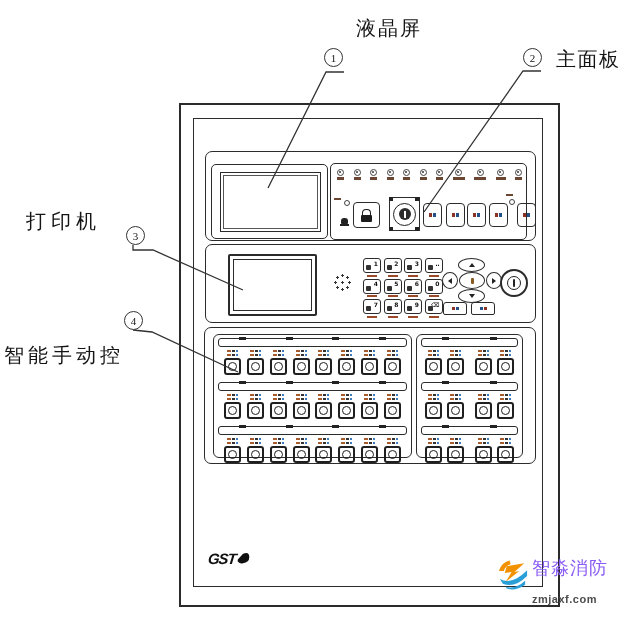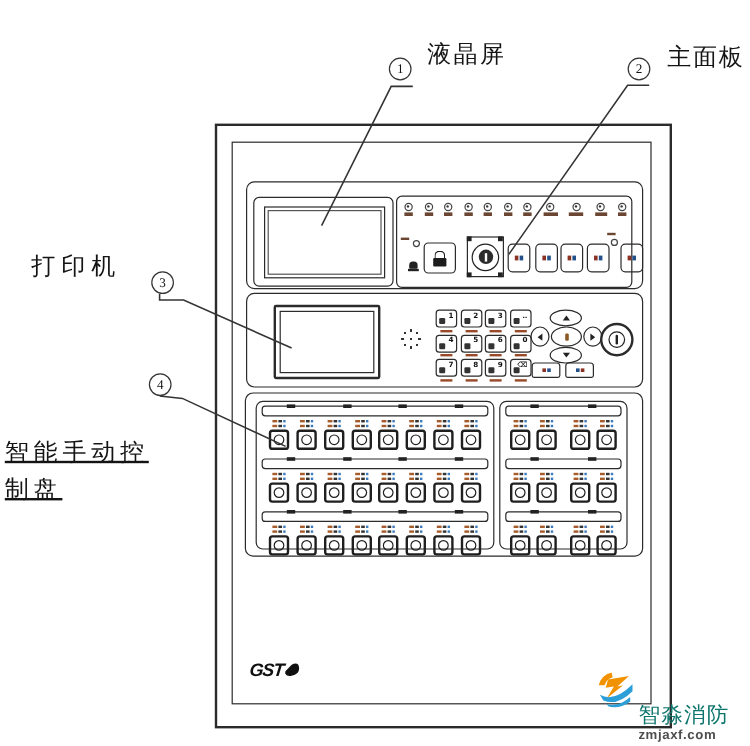--- a/index.html
+++ b/index.html
@@ -2,24 +2,24 @@
 <html><head>
 <meta charset="utf-8">
 <style>
   html,body{margin:0;padding:0;background:#fff;}
   .stage{position:relative;width:625px;height:622px;background:#ffffff;overflow:hidden;
          font-family:"Liberation Sans","DejaVu Sans",sans-serif;color:#222;}
 
   
   .co-label{position:absolute;font-family:"Liberation Serif","DejaVu Serif",serif;
             font-size:20px;color:#141414;white-space:nowrap;}
-  #label-lcd{left:356px;top:32px;letter-spacing:2px;}
-  #label-main{left:556px;top:34px;letter-spacing:1.5px;}
+  #label-lcd{left:356px;top:15px;letter-spacing:2px;}
+  #label-main{left:556px;top:46px;letter-spacing:1.5px;}
   #label-printer{left:26px;top:208px;letter-spacing:5px;}
-  #label-manual{left:4px;top:362px;letter-spacing:4px;line-height:31px;text-decoration:underline;}
+  #label-manual{left:4px;top:340px;letter-spacing:4px;line-height:31px;}
   .co-num{position:absolute;width:17px;height:17px;border:1.2px solid #333;border-radius:50%;
           background:#fff;display:flex;align-items:center;justify-content:center;
           font:11px "Liberation Serif","DejaVu Serif",serif;color:#141414;z-index:11;}
   #co1{left:324px;top:48px;} #co2{left:523px;top:48px;}
   #co3{left:126px;top:226px;} #co4{left:124px;top:311px;}
 
   .leaders{position:absolute;left:0;top:0;width:625px;height:622px;z-index:10;pointer-events:none;}
   .leaders polyline{fill:none;stroke:#333;stroke-width:1.3;}
 
   
@@ -131,34 +131,33 @@
 
   
   #gst-logo{position:absolute;left:14px;top:431px;display:flex;align-items:center;gap:1px;
             font:italic 900 15px "Liberation Sans",sans-serif;letter-spacing:-1px;color:#101010;transform:skewX(-6deg);}
   #model-label{position:absolute;left:160px;top:438px;width:174px;text-align:right;
                font:bold 9.5px "Liberation Sans",sans-serif;letter-spacing:0.3px;color:#101010;white-space:nowrap;}
 
   
   #watermark{position:absolute;left:497px;top:558px;display:flex;align-items:flex-start;z-index:20;}
   #wm-text{margin-left:2px;}
-  #wm-name{font-size:18px;letter-spacing:1px;color:#0f766e;line-height:20px;margin-top:28px;}
-  #wm-domain{font:bold 11px "Liberation Sans",sans-serif;color:#4d4d4f;margin-top:1px;letter-spacing:0.5px;}
+  #wm-name{font-size:18px;letter-spacing:1px;color:#8b5cf6;line-height:20px;}
+  #wm-domain{font:bold 11px "Liberation Sans",sans-serif;color:#4d4d4f;margin-top:15px;letter-spacing:0.5px;}
 </style>
 </head>
 <body>
 
 <div class="stage">
 
   <div class="co-label" id="label-lcd">液晶屏</div>
   <div class="co-label" id="label-main">主面板</div>
   <div class="co-label" id="label-printer">打印机</div>
   <div class="co-label" id="label-manual">
     <div>智能手动控</div>
-    <div>制盘</div>
   </div>
 
   <div class="co-num" id="co1">1</div>
   <div class="co-num" id="co2">2</div>
   <div class="co-num" id="co3">3</div>
   <div class="co-num" id="co4">4</div>
 
   <div class="cabinet">
     <div class="door">
 

